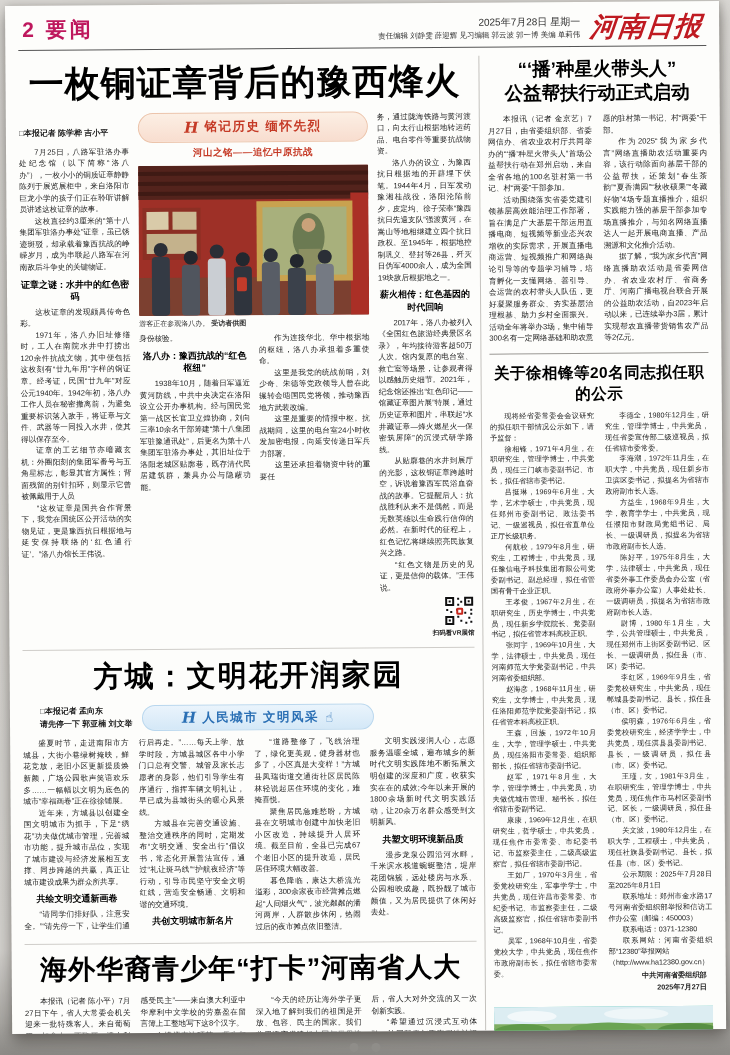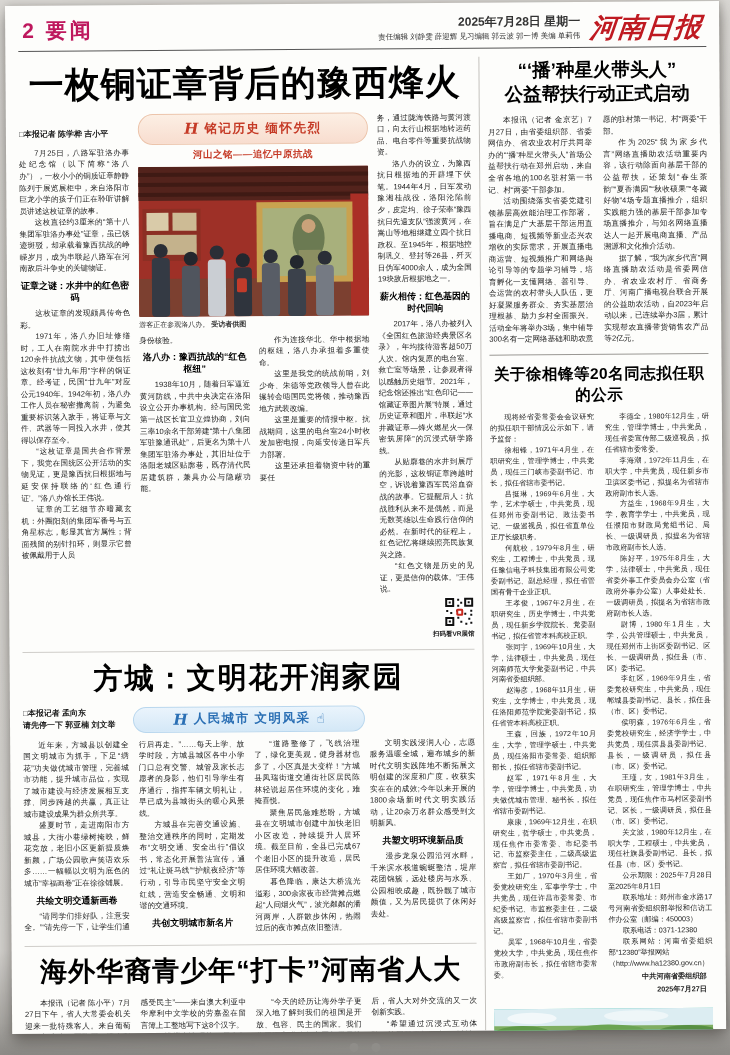--- a/index.html
+++ b/index.html
@@ -14,21 +14,21 @@
     position:absolute;left:5px;top:6px;width:714px;height:1028px;
     background:#fdfdfb;box-shadow:0 8px 16px rgba(40,35,30,.45), 2px 0 6px rgba(40,35,30,.18);
     transform-origin:top left;transform:rotate(-0.4deg);
     padding:8px 13px;box-sizing:border-box;overflow:hidden;color:#1c1c1c;
   }
   
   .hdr{display:flex;justify-content:space-between;align-items:flex-end;border-bottom:1.5px solid #555;padding:2px 4px 6px;}
   .hdr-left{font-size:21px;font-weight:700;letter-spacing:3px;color:#be185d;}
   .hdr-right{display:flex;align-items:flex-end;gap:10px;}
   .hdr-meta{text-align:right;color:#333;line-height:1.5;}
-  .hdr-date{font-size:12px;font-weight:700;}
+  .hdr-date{font-size:10px;font-weight:400;}
   .hdr-eds{font-size:7.5px;}
   .masthead{font-family:"DejaVu Serif","Liberation Serif",serif;font-weight:900;font-style:italic;
     font-size:27px;color:#bf1a21;letter-spacing:1px;line-height:1;transform:skewX(-6deg);}
   
   .content{display:flex;gap:8px;margin-top:8px;}
   .left-stack{width:452px;flex:0 0 452px;}
   .vdiv{width:1px;background:#c4c2be;}
   .right-stack{flex:1;min-width:0;}
   
   .flow{font-size:7.6px;line-height:1.52;text-align:justify;color:#222;}
@@ -53,21 +53,21 @@
   .badge-sub{color:#c53a26;font-weight:700;font-size:9.5px;text-align:center;margin:3px 0 5px;letter-spacing:.5px;}
   .photo{display:block;width:100%;border-radius:1px;}
   .photo-caption{font-size:7px;color:#333;margin-top:3px;text-align:justify;}
   .photo-caption b{font-weight:700;}
   .qr-row{display:flex;flex-direction:column;align-items:flex-end;margin-top:2px;}
   .qr-caption{font-size:6.5px;font-weight:700;color:#222;margin-top:2px;}
   
   .sec{border-top:1px solid #cfcdc9;margin-top:10px;padding-top:7px;}
   .fc-title{font-size:29px;font-weight:900;text-align:center;letter-spacing:2px;margin:0 0 8px;color:#000;}
   .fc-meta{display:flex;align-items:flex-start;margin-bottom:6px;}
-  .fc-byline{width:118px;font-size:8px;font-weight:600;line-height:1.6;}
+  .fc-byline{width:118px;font-size:8px;font-weight:600;line-height:1.6;margin-left:17px;}
   .fc-badge-wrap{flex:1;}
   .fc-spacer{width:118px;}
   .cols4{columns:4;column-gap:10px;}
   .ov-title{font-size:27px;font-weight:900;text-align:center;letter-spacing:1px;margin:0 0 8px;color:#000;}
   
   .bo-title{font-size:18.5px;font-weight:900;text-align:center;line-height:1.3;margin:2px 0 8px;color:#000;}
   .cols2{columns:2;column-gap:11px;}
   .gs{border-top:1px solid #9a9894;margin-top:9px;padding-top:4px;}
   .gs-title{font-size:15.5px;font-weight:900;text-align:center;margin:5px 0 6px;color:#000;letter-spacing:.5px;}
   .gs .flow{font-size:7.2px;}
@@ -101,22 +101,22 @@
           <h1 class="main-title">一枚铜证章背后的豫西烽火</h1>
           <div class="main-body">
             <div class="mcol1 flow">
               <div class="byline">□本报记者 陈学桦 吉小平</div>
               <div>
                   <p class="para">7月25日，八路军驻洛办事处纪念馆（以下简称“洛八办”），一枚小小的铜质证章静静陈列于展览展柜中，来自洛阳市巨龙小学的孩子们正在聆听讲解员讲述这枚证章的故事。</p>
                   <p class="para">这枚直径约3厘米的“第十八集团军驻洛办事处”证章，虽已锈迹斑驳，却承载着豫西抗战的峥嵘岁月，成为串联起八路军在河南敌后斗争史的关键物证。</p>
                   <div class="subhead">证章之谜：水井中的红色密码</div>
                   <p class="para">这枚证章的发现颇具传奇色彩。</p>
                   <p class="para">1971年，洛八办旧址修缮时，工人在南院水井中打捞出120余件抗战文物，其中便包括这枚刻有“廿九年用”字样的铜证章。经考证，民国“廿九年”对应公元1940年。1942年初，洛八办工作人员在秘密撤离前，为避免重要标识落入敌手，将证章与文件、武器等一同投入水井，使其得以保存至今。</p>
+                  <p class="para">证章的工艺细节亦暗藏玄机：外圈阳刻的集团军番号与五角星标志，彰显其官方属性；背面残留的别针扣环，则显示它曾被佩戴用于人员</p>
                   <p class="para">“这枚证章是国共合作背景下，我党在国统区公开活动的实物见证，更是豫西抗日根据地与延安保持联络的‘红色通行证’。”洛八办馆长王伟说。</p>
-                  <p class="para">证章的工艺细节亦暗藏玄机：外圈阳刻的集团军番号与五角星标志，彰显其官方属性；背面残留的别针扣环，则显示它曾被佩戴用于人员</p>
                 </div>
             </div>
             <div class="mcolmid flow">
               <div class="badge badge-red">
                 <span class="badge-h">H</span>
                 <span class="badge-label">铭记历史 缅怀先烈</span>
               </div>
               <div class="badge-sub">河山之铭——追忆中原抗战</div>
               <svg class="photo" viewBox="0 0 230 150" width="230" height="150" aria-hidden="true">
                 <rect width="230" height="150" fill="#9e3027"></rect>
@@ -221,22 +221,22 @@
             <div class="fc-badge-wrap">
               <div class="badge badge-blue">
                 <span class="badge-h">H</span>
                 <span class="badge-label">人民城市 文明风采</span>
                 <span class="badge-hand">☝</span>
               </div>
             </div>
             <div class="fc-spacer"></div>
           </div>
           <div class="cols4 flow">
+              <p class="para">盛夏时节，走进南阳市方城县，大街小巷绿树掩映，鲜花竞放，老旧小区更新提质焕新颜，广场公园歌声笑语欢乐多……一幅幅以文明为底色的城市“幸福画卷”正在徐徐铺展。</p>
               <p class="para">近年来，方城县以创建全国文明城市为抓手，下足“绣花”功夫做优城市管理，完善城市功能，提升城市品位，实现了城市建设与经济发展相互支撑、同步跨越的共赢，真正让城市建设成果为群众所共享。</p>
-              <p class="para">盛夏时节，走进南阳市方城县，大街小巷绿树掩映，鲜花竞放，老旧小区更新提质焕新颜，广场公园歌声笑语欢乐多……一幅幅以文明为底色的城市“幸福画卷”正在徐徐铺展。</p>
               <div class="subhead">共绘文明交通新画卷</div>
               <p class="para">“请同学们排好队，注意安全。”“请先停一下，让学生们通行后再走。”……每天上学、放学时段，方城县城区各中小学门口总有交警、城管及家长志愿者的身影，他们引导学生有序通行，指挥车辆文明礼让，早已成为县城街头的暖心风景线。</p>
               <p class="para">方城县在完善交通设施、整治交通秩序的同时，定期发布“文明交通、安全出行”倡议书，常态化开展普法宣传，通过“礼让斑马线”“护航夜经济”等行动，引导市民坚守安全文明红线，营造安全畅通、文明和谐的交通环境。</p>
               <div class="subhead">共创文明城市新名片</div>
               <p class="para">“道路整修了，飞线治理了，绿化更美观，健身器材也多了，小区真是大变样！”方城县凤瑞街道交通街社区居民陈林轻说起居住环境的变化，难掩喜悦。</p>
               <p class="para">聚焦居民急难愁盼，方城县在文明城市创建中加快老旧小区改造，持续提升人居环境。截至目前，全县已完成67个老旧小区的提升改造，居民居住环境大幅改善。</p>
               <p class="para">暮色降临，康达大桥流光溢彩，300余家夜市经营摊点燃起“人间烟火气”，波光粼粼的潘河两岸，人群散步休闲，热闹过后的夜市摊点依旧整洁。</p>
               <p class="para">文明实践浸润人心，志愿服务温暖全城，遍布城乡的新时代文明实践阵地不断拓展文明创建的深度和广度，收获实实在在的成效;今年以来开展的1800余场新时代文明实践活动，让20余万名群众感受到文明新风。</p>
               <div class="subhead">共塑文明环境新品质</div>
               <p class="para">漫步龙泉公园沿河水畔，千米滨水栈道蜿蜒整洁，堤岸花团锦簇，远处楼房与水系、公园相映成趣，既扮靓了城市颜值，又为居民提供了休闲好去处。</p>

